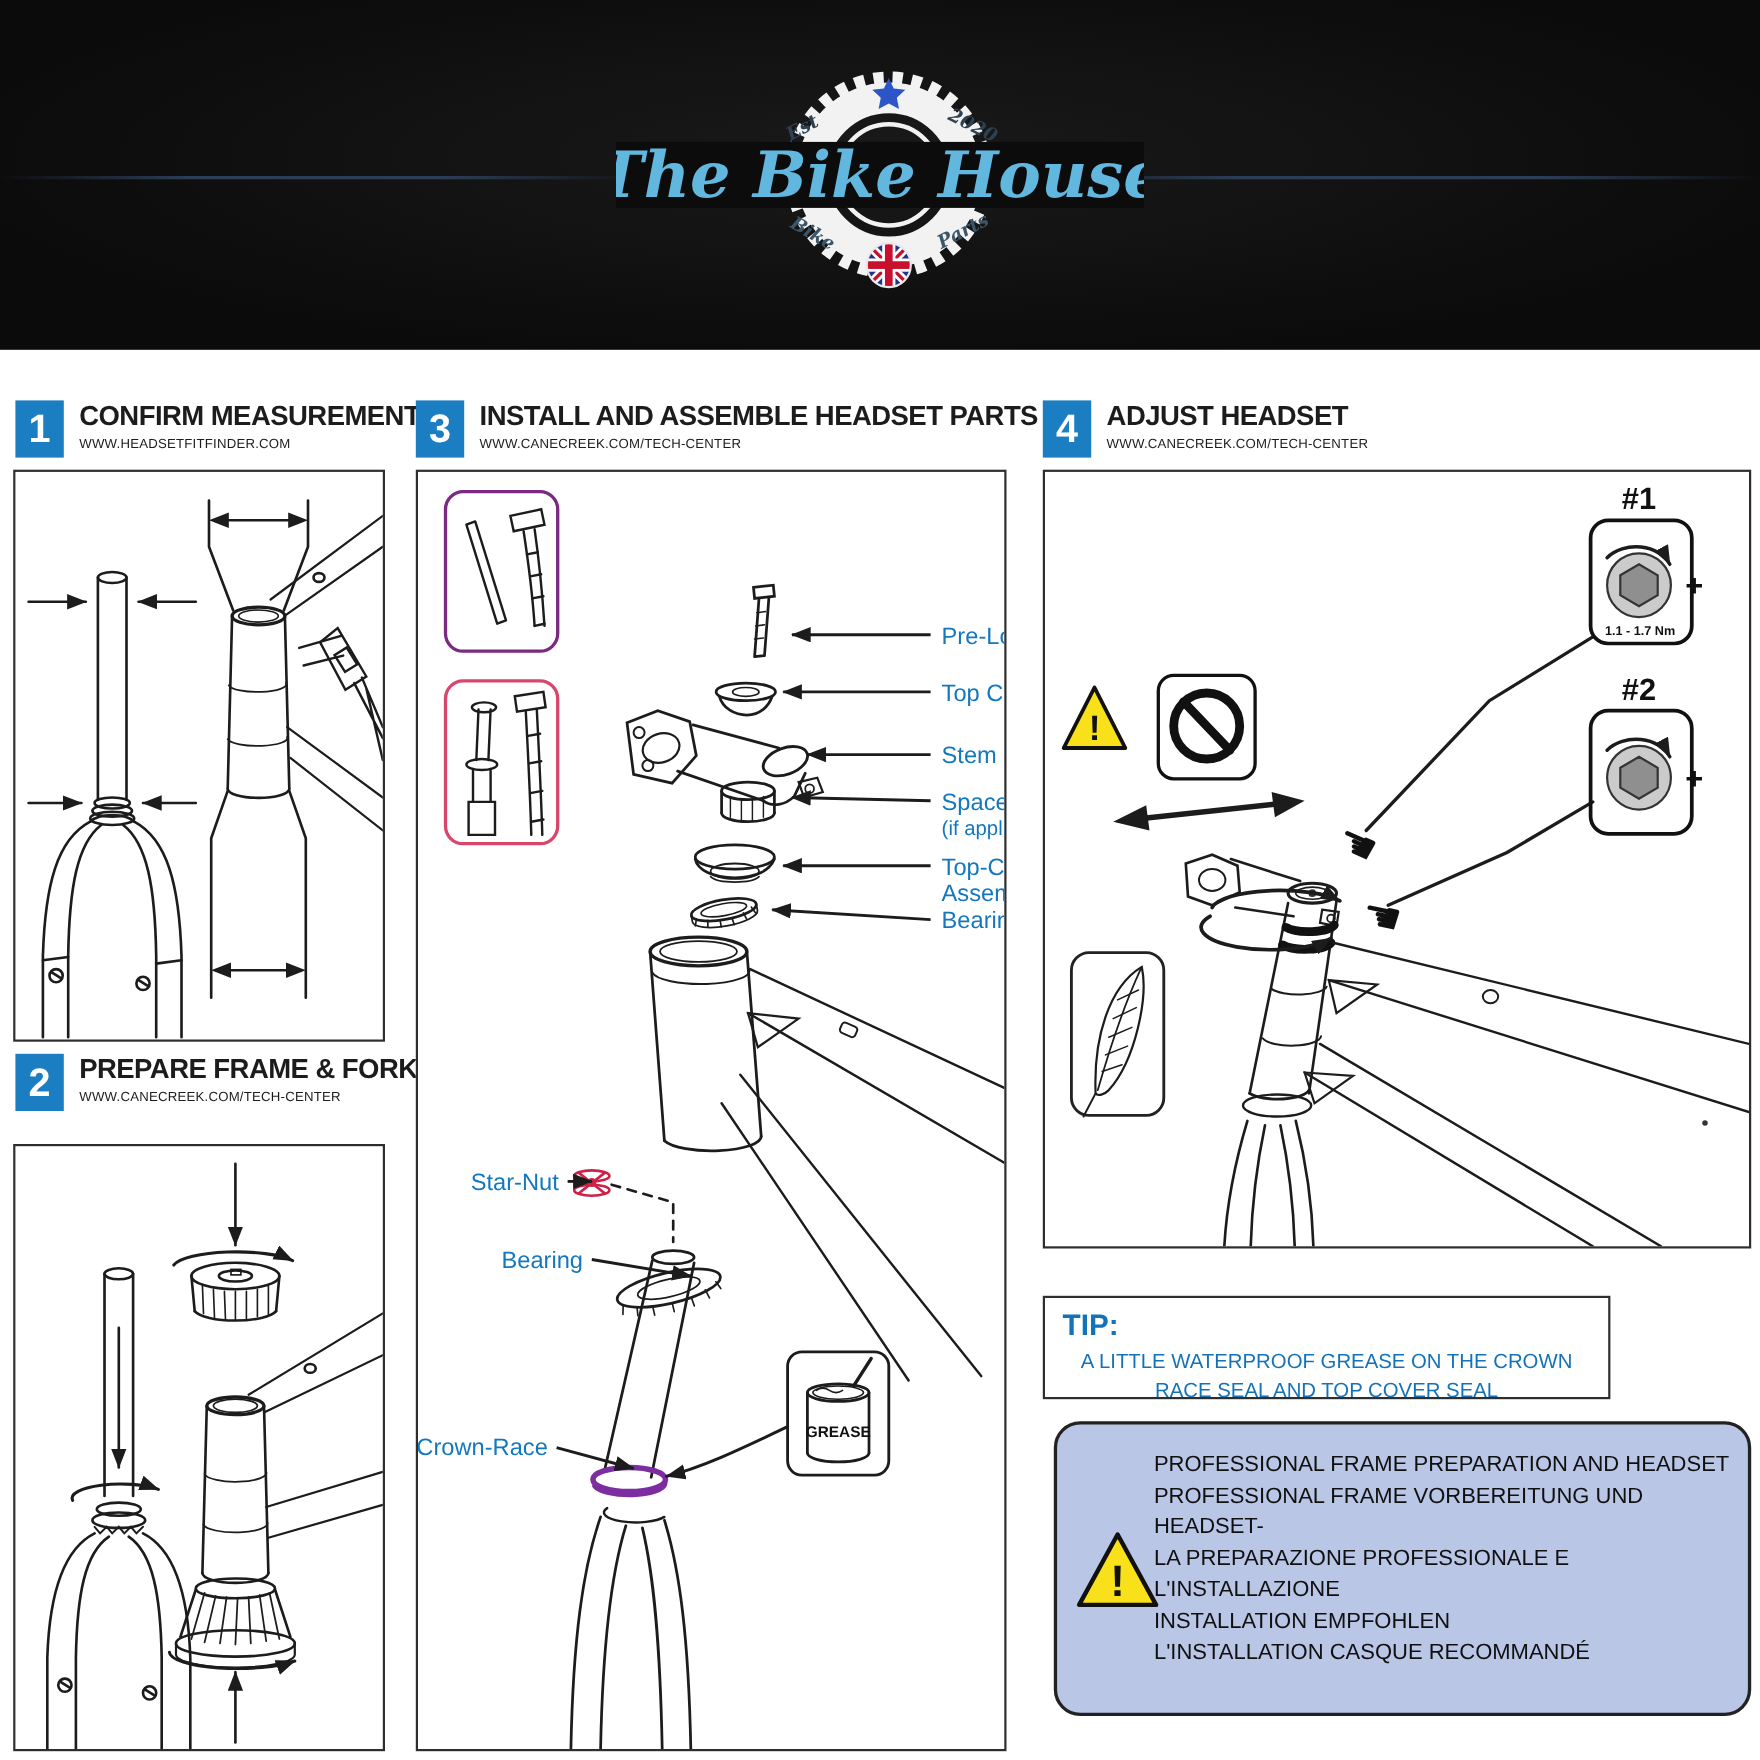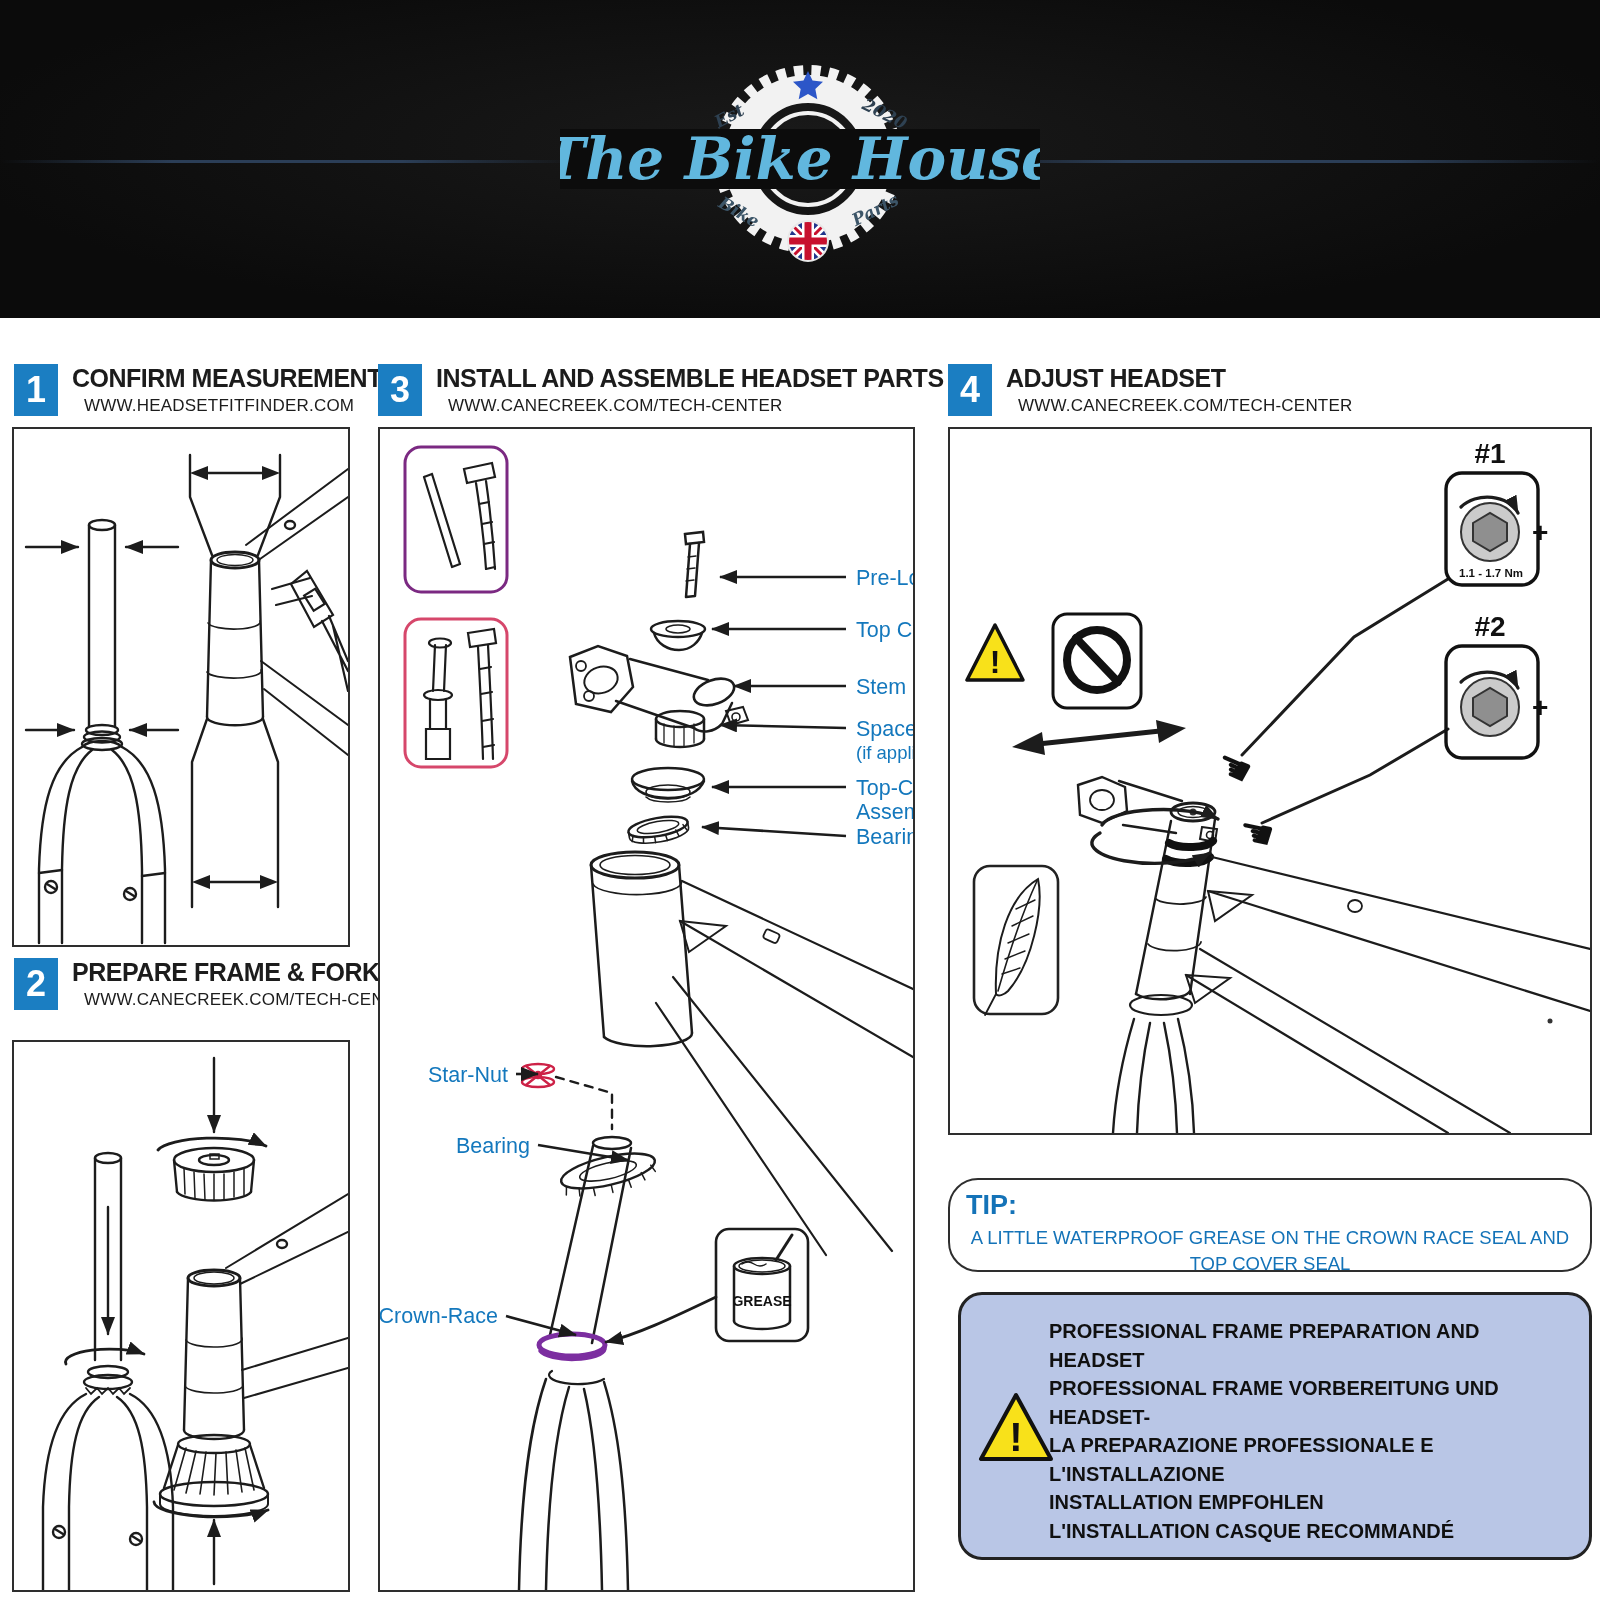--- a/index.html
+++ b/index.html
@@ -9,31 +9,31 @@
   #banner{position:absolute;left:0;top:0;width:1600px;height:318px;
           background:radial-gradient(ellipse at 50% 45%, #1a1a1a 0%, #0b0b0b 75%);}
   .banner-line{position:absolute;top:160px;height:3px;background:linear-gradient(90deg,rgba(40,60,90,0),#2b3e57 30%,#2b3e57 70%,rgba(40,60,90,0));}
   #logo-svg{position:absolute;left:560px;top:33px;}
   .brand-script{font-family:"DejaVu Serif","Liberation Serif",serif;font-style:italic;font-weight:bold;}
   
   .sec-header{position:absolute;display:flex;gap:14px;align-items:flex-start;}
   .numbox{width:44px;height:52px;background:#1b7ec2;color:#ffffff;display:flex;align-items:center;justify-content:center;
           font-size:36px;font-weight:bold;}
   .sec-text .sec-title{font-size:25px;font-weight:bold;color:#1c1c1c;letter-spacing:-0.5px;line-height:28px;}
-  .sec-text .sec-url{font-size:17px;color:#1c1c1c;letter-spacing:0.2px;margin-top:4px;margin-left:12px;}
+  .sec-text .sec-url{font-size:12px;color:#1c1c1c;letter-spacing:0.2px;margin-top:4px;}
   
   .panel{position:absolute;background:#ffffff;border:2px solid #2e2e2e;box-sizing:border-box;}
   
   #tip-box{padding:10px 16px;}
   .tip-heading{color:#1473b8;font-weight:bold;font-size:27px;margin-bottom:4px;}
   .tip-line{color:#1473b8;font-size:18.5px;line-height:26px;text-align:center;}
   
   #info-box{position:absolute;background:#b9c6e6;border:3px solid #222;border-radius:24px;box-sizing:border-box;}
   .info-lines{position:absolute;left:88px;top:22px;width:530px;}
-  .info-line{color:#101010;font-size:20px;line-height:28.5px;font-weight:700;}
+  .info-line{color:#101010;font-size:20px;line-height:28.5px;font-weight:400;}
   #info-triangle{position:absolute;left:16px;top:96px;}
   svg text{font-family:"Liberation Sans","DejaVu Sans",sans-serif;}
   .lbl{fill:#1478bd;font-size:21.5px;}
   .lbl-small{fill:#1478bd;font-size:18.5px;}
 </style>
 </head>
 <body>
 
 <div id="stage">
 
@@ -457,21 +457,21 @@
           <rect x="24" y="437" width="84" height="148" rx="16" stroke="#222"></rect>
           <path d="M46,565 C44,515 58,468 88,450 C94,478 82,535 58,562 C54,566 48,568 46,565 Z" stroke-width="2"></path>
           <path d="M48,562 C60,520 74,480 87,452" stroke-width="1.6"></path>
           <path d="M52,545 l18,-6 M55,530 l20,-8 M58,514 l21,-9 M62,497 l21,-10 M66,480 l19,-9" stroke-width="1.4"></path>
           <path d="M46,565 L35,586" stroke-width="1.8"></path>
         </g>
       </g>
     </svg>
   </div>
 
-  <div class="panel" id="tip-box" style="left:948px;top:1178px;width:644px;height:94px;border-radius:30px;">
+  <div class="panel" id="tip-box" style="left:948px;top:1178px;width:516px;height:94px;">
     <div class="tip-heading">TIP:</div>
     <div class="tip-line">A LITTLE WATERPROOF GREASE ON THE CROWN RACE SEAL AND TOP COVER SEAL</div>
   </div>
 
   <div id="info-box" style="left:958px;top:1292px;width:634px;height:268px;">
     <svg id="info-triangle" width="78" height="72" viewBox="0 0 78 72">
       <polygon points="39,4 4,68 74,68" fill="#f8e11a" stroke="#111" stroke-width="4" stroke-linejoin="round"></polygon>
       <text x="39" y="60" text-anchor="middle" font-size="40" font-weight="bold" fill="#111">!</text>
     </svg>
     <div class="info-lines">

